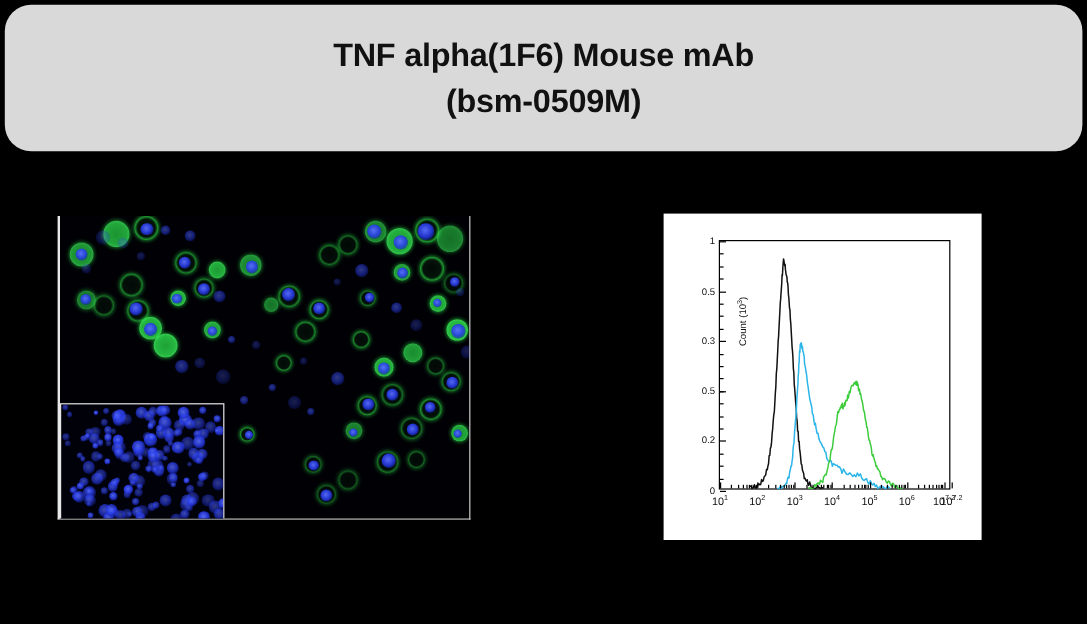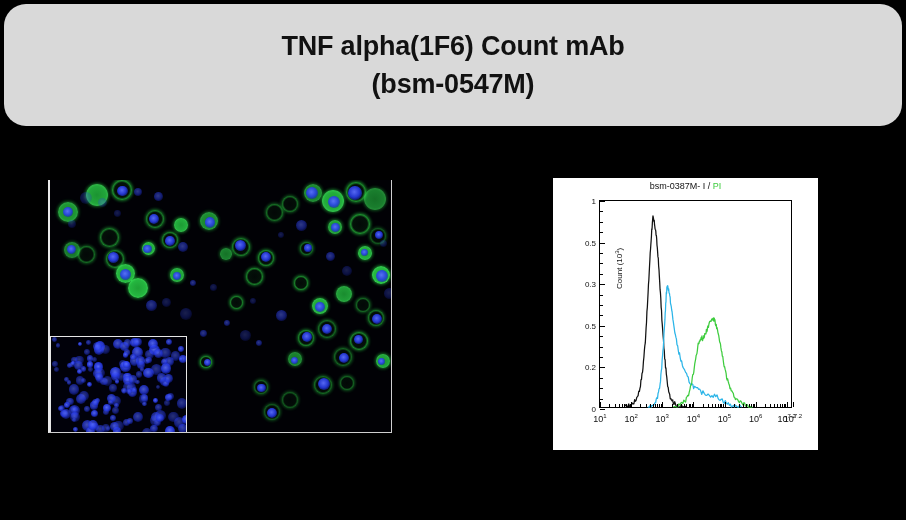--- a/index.html
+++ b/index.html
@@ -100,22 +100,22 @@
   }
   .curve{position:absolute;left:0;top:0;width:100%;height:100%;overflow:visible;}
 </style>
 </head>
 <body>
 
 <div class="page">
 
   <div class="title-bar">
     <div class="title-text">
-      <span class="title-line">TNF alpha(1F6) Count mAb</span>
-      <span class="title-line">(bsm-0547M)</span>
+      <span class="title-line">TNF alpha(1F6) Mouse mAb</span>
+      <span class="title-line">(bsm-0509M)</span>
     </div>
   </div>
 
   <div class="micro-wrap">
     <div class="micro-canvas" id="micro">
         <div class="cell ring filled" style="left: 36px; top: 4px; width: 22px; height: 22px; opacity: 0.86;"></div>
         <div class="cell ring" style="left: 62px; top: 0px; width: 20px; height: 20px; opacity: 0.97;"></div>
         <div class="cell nuc" style="left: 67.3378px; top: 6.18028px; width: 10.2697px; height: 10.2697px;"></div>
         <div class="cell ring filled" style="left: 8px; top: 22px; width: 20px; height: 20px; opacity: 0.78;"></div>
         <div class="cell nuc" style="left: 13.212px; top: 26.6222px; width: 9.94747px; height: 9.94747px;"></div>
@@ -379,24 +379,20 @@
         <div class="cell nuc" style="left: 100.033px; top: 27.215px; width: 10.9853px; height: 10.9853px; opacity: 0.54;"></div>
         <div class="cell nuc" style="left: 25.7282px; top: 32.1299px; width: 5.10244px; height: 5.10244px; opacity: 0.94;"></div>
         <div class="cell nuc" style="left: 92.7788px; top: 20.8073px; width: 6.47914px; height: 6.47914px; opacity: 0.6;"></div>
         <div class="cell nuc" style="left: 78.0652px; top: 38.4219px; width: 8.40526px; height: 8.40526px; opacity: 0.69;"></div>
         <div class="cell nuc" style="left: 35.5545px; top: 23.6553px; width: 6.88779px; height: 6.88779px; opacity: 0.96;"></div>
       </div>
   </div>
 
   <div class="flow-panel">
 
-    <div class="flow-title">
-      <span>bsm-0387M- I /</span>
-      <span class="pi">PI</span>
-    </div>
 
     <div class="plot-box" id="plotbox">
       <div class="ylab">
         <span>Count (10</span><sup>3</sup>)
       </div>
       <svg class="curve" id="curves" viewBox="0 0 193 208" preserveAspectRatio="none">
           <path d="M24.90 206.38 L25.94 205.90 L26.98 208.00 L28.02 207.40 L29.05 204.91 L30.09 207.78 L31.13 206.47 L31.91 205.23 L32.69 204.02 L33.46 204.98 L34.24 204.76 L35.02 200.59 L35.80 202.21 L36.47 201.40 L37.15 198.31 L37.82 197.52 L38.50 196.58 L39.17 192.10 L39.85 192.25 L40.36 189.15 L40.88 187.27 L41.40 180.28 L41.92 180.30 L42.44 174.23 L42.96 173.00 L43.43 168.88 L43.89 162.00 L44.36 157.72 L44.83 150.88 L45.29 146.17 L45.76 143.33 L46.17 136.00 L46.59 128.03 L47.00 122.74 L47.42 111.43 L47.83 107.40 L48.25 99.24 L48.61 92.46 L48.98 84.12 L49.34 80.07 L49.70 72.62 L50.07 65.42 L50.43 58.75 L50.74 52.07 L51.05 48.99 L51.36 44.19 L51.67 40.14 L51.99 35.41 L52.30 28.24 L52.50 28.95 L52.71 26.24 L52.92 21.89 L53.13 19.39 L53.33 16.81 L53.54 14.92 L53.80 16.26 L54.06 17.82 L54.32 19.35 L54.58 20.78 L54.84 19.67 L55.10 23.92 L55.36 25.49 L55.62 27.88 L55.88 28.80 L56.14 29.19 L56.40 30.69 L56.65 34.58 L56.97 34.89 L57.28 38.12 L57.59 44.55 L57.90 46.98 L58.21 51.11 L58.52 56.19 L58.89 57.61 L59.25 65.60 L59.61 69.25 L59.98 76.10 L60.34 82.18 L60.70 89.30 L61.06 92.49 L61.43 98.26 L61.79 107.39 L62.15 110.15 L62.52 120.37 L62.88 124.08 L63.30 129.67 L63.71 135.39 L64.13 139.98 L64.54 148.45 L64.96 151.25 L65.37 159.82 L65.79 160.01 L66.20 168.54 L66.62 168.40 L67.03 174.78 L67.45 177.60 L67.86 181.70 L68.38 187.32 L68.90 188.15 L69.42 192.57 L69.94 193.95 L70.46 195.45 L70.97 199.72 L71.60 199.48 L72.22 201.06 L72.84 201.81 L73.46 200.73 L74.09 204.56 L74.71 205.48 L75.49 202.63 L76.27 204.91 L77.04 207.87 L77.82 207.23 L78.60 208.00 L79.38 208.00 L80.68 208.00 L81.97 206.09 L83.27 207.14 L84.57 208.00 L85.86 207.21 L87.16 208.00" fill="none" stroke="#111111" stroke-width="1.25" stroke-linejoin="round" vector-effect="non-scaling-stroke"></path>
           <path d="M48.25 208.00 L49.13 208.00 L50.01 208.00 L50.90 205.75 L51.78 208.00 L52.66 206.30 L53.54 206.30 L54.22 206.17 L54.89 205.14 L55.57 203.75 L56.24 203.68 L56.91 199.63 L57.59 198.35 L58.11 199.25 L58.63 194.43 L59.15 192.76 L59.66 189.56 L60.18 189.30 L60.70 184.98 L61.12 182.41 L61.53 174.95 L61.95 171.35 L62.36 169.33 L62.78 160.69 L63.19 156.20 L63.56 151.19 L63.92 148.50 L64.28 142.63 L64.64 133.85 L65.01 128.70 L65.37 123.72 L65.63 119.55 L65.89 112.70 L66.15 110.90 L66.41 103.21 L66.67 101.79 L66.93 93.50 L67.08 92.07 L67.24 93.64 L67.39 91.69 L67.55 87.00 L67.71 88.14 L67.86 86.07 L68.12 87.54 L68.38 85.48 L68.64 86.60 L68.90 89.64 L69.16 90.46 L69.42 88.66 L69.78 92.84 L70.14 93.08 L70.51 95.55 L70.87 96.99 L71.23 103.41 L71.60 104.74 L72.01 106.54 L72.43 110.05 L72.84 111.83 L73.26 115.70 L73.67 119.56 L74.09 121.98 L74.61 125.77 L75.12 129.34 L75.64 133.28 L76.16 134.83 L76.68 137.47 L77.20 139.26 L77.82 145.21 L78.45 145.94 L79.07 150.69 L79.69 154.65 L80.31 153.18 L80.94 157.55 L81.71 161.59 L82.49 161.51 L83.27 166.05 L84.05 168.36 L84.83 169.39 L85.60 170.75 L86.49 173.05 L87.37 173.85 L88.25 176.82 L89.13 177.64 L90.01 182.85 L90.90 184.42 L91.83 185.48 L92.76 184.62 L93.70 184.99 L94.63 189.40 L95.57 187.11 L96.50 187.87 L97.54 188.55 L98.58 188.43 L99.61 190.10 L100.65 189.84 L101.69 191.55 L102.73 195.31 L104.02 191.66 L105.32 194.21 L106.62 196.13 L107.91 196.23 L109.21 194.92 L110.51 196.23 L111.81 197.96 L113.10 196.62 L114.40 198.18 L115.70 195.08 L116.99 197.48 L118.29 195.76 L119.33 199.24 L120.37 200.73 L121.40 201.29 L122.44 200.23 L123.48 199.89 L124.52 203.20 L125.55 204.22 L126.59 201.48 L127.63 204.07 L128.67 205.13 L129.70 203.67 L130.74 206.36 L131.78 205.13 L132.82 208.00 L133.85 207.28 L134.89 206.33 L135.93 208.00 L136.97 206.13 L138.01 207.31 L139.04 208.00 L140.08 208.00 L141.12 205.98 L142.16 207.19 L143.19 208.00" fill="none" stroke="#2cb5e8" stroke-width="1.25" stroke-linejoin="round" vector-effect="non-scaling-stroke"></path>
           <path d="M74.09 208.00 L75.23 207.54 L76.37 207.74 L77.51 208.00 L78.65 207.84 L79.79 204.81 L80.94 206.13 L81.87 203.59 L82.80 203.41 L83.74 204.59 L84.67 201.10 L85.60 202.15 L86.54 202.96 L87.27 198.27 L87.99 197.50 L88.72 196.29 L89.44 196.69 L90.17 193.05 L90.90 190.19 L91.47 186.70 L92.04 185.92 L92.61 184.26 L93.18 178.74 L93.75 175.23 L94.32 175.18 L94.79 172.75 L95.25 168.55 L95.72 164.56 L96.19 161.88 L96.66 159.76 L97.12 156.11 L97.54 155.11 L97.95 153.95 L98.37 151.05 L98.78 147.00 L99.20 143.60 L99.61 144.34 L100.03 143.75 L100.44 141.57 L100.86 141.79 L101.27 139.93 L101.69 140.33 L102.10 138.35 L102.41 137.50 L102.73 139.72 L103.04 136.29 L103.35 140.53 L103.66 141.01 L103.97 138.68 L104.28 138.71 L104.59 138.83 L104.90 135.94 L105.22 138.25 L105.53 136.90 L105.84 133.84 L106.25 134.41 L106.67 133.65 L107.08 134.01 L107.50 129.51 L107.91 132.09 L108.33 131.02 L108.74 126.90 L109.16 126.10 L109.57 127.53 L109.99 124.69 L110.40 122.92 L110.82 121.64 L111.29 121.30 L111.75 121.32 L112.22 121.63 L112.69 119.77 L113.15 119.07 L113.62 119.97 L113.98 118.52 L114.35 120.56 L114.71 117.89 L115.07 121.27 L115.44 118.27 L115.80 119.50 L116.22 120.50 L116.63 125.07 L117.05 126.02 L117.46 124.48 L117.88 128.84 L118.29 127.86 L118.71 129.93 L119.12 132.62 L119.54 134.32 L119.95 135.64 L120.37 138.37 L120.78 141.43 L121.25 143.23 L121.71 144.19 L122.18 148.32 L122.65 151.14 L123.12 152.40 L123.58 156.62 L124.05 156.77 L124.52 160.75 L124.98 164.42 L125.45 167.37 L125.92 167.33 L126.38 169.81 L126.90 171.53 L127.42 174.11 L127.94 179.01 L128.46 180.73 L128.98 179.54 L129.50 181.99 L130.12 184.26 L130.74 185.95 L131.36 189.53 L131.99 189.02 L132.61 191.76 L133.23 191.67 L133.96 193.12 L134.68 194.09 L135.41 197.93 L136.14 198.39 L136.86 200.61 L137.59 199.67 L138.42 199.69 L139.25 200.75 L140.08 202.80 L140.91 203.53 L141.74 201.79 L142.57 202.25 L143.45 204.18 L144.33 205.80 L145.22 203.76 L146.10 203.81 L146.98 207.10 L147.86 206.56 L148.90 205.56 L149.94 208.00 L150.98 208.00 L152.01 207.66 L153.05 208.00 L154.09 208.00" fill="none" stroke="#3ecc3e" stroke-width="1.25" stroke-linejoin="round" vector-effect="non-scaling-stroke"></path>
         </svg>

